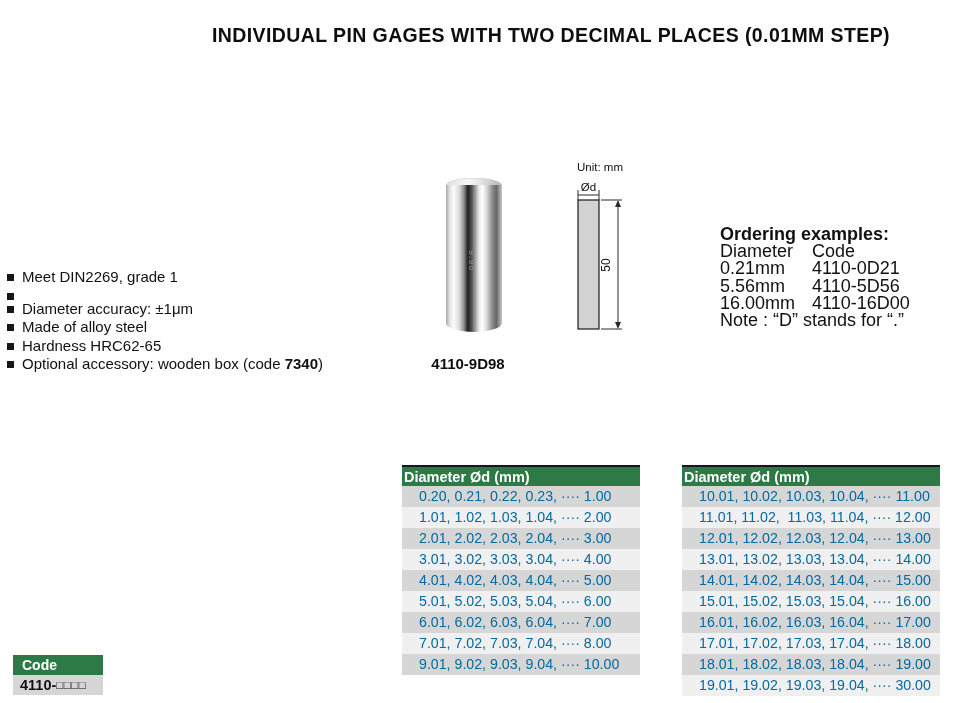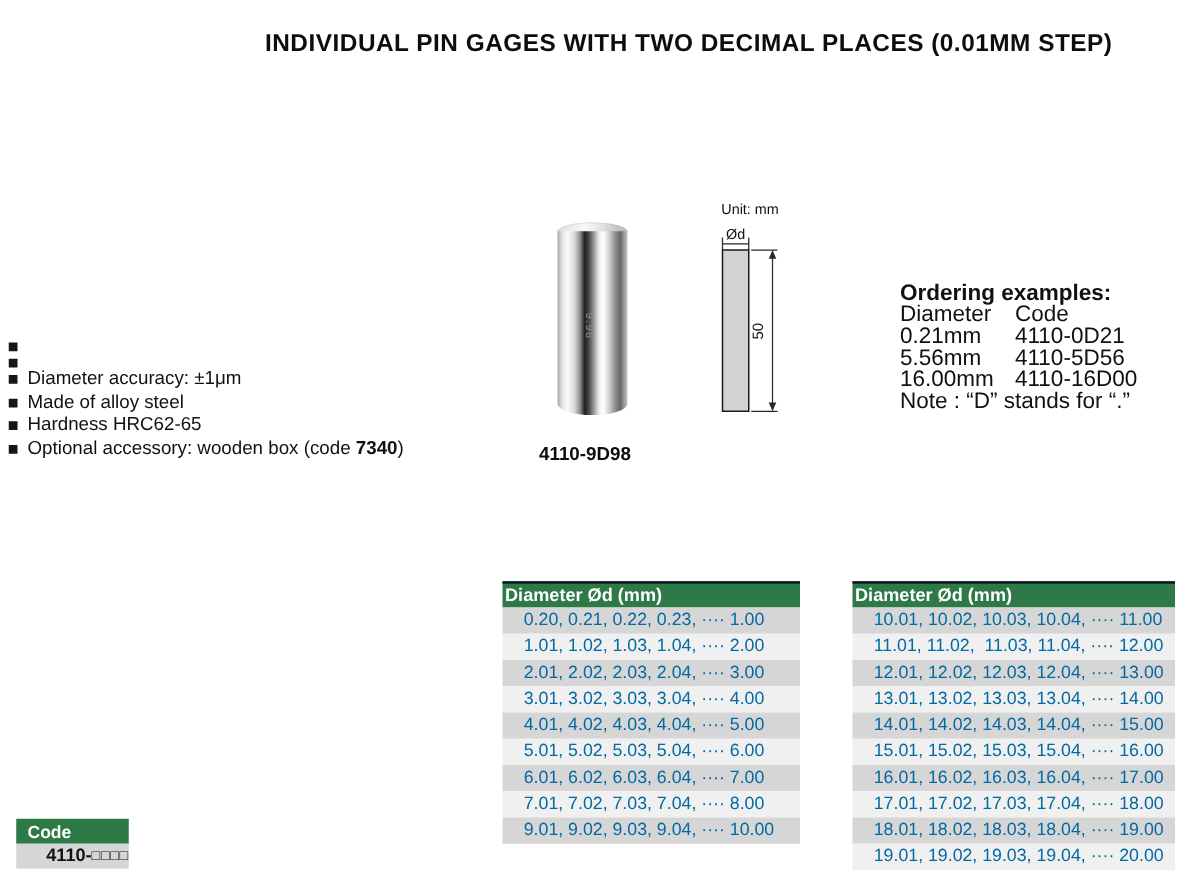--- a/index.html
+++ b/index.html
@@ -66,36 +66,37 @@
     white-space:pre;color:#0369a1;
   }
   .tbody .trow:nth-child(odd){background:var(--row-dark,#d6d6d6);}
   .tbody .trow:nth-child(even){background:var(--row-light,#f0f0f0);}
 
   
   #code-box{left:13px;top:655px;width:90px;}
   #code-box .thead{padding-left:9px;font-size:14px;border-top:none;height:20px;line-height:20px;}
   #code-box .val{
     height:20px;line-height:20px;background:var(--row-dark,#d6d6d6);
-    font-weight:bold;font-size:14.5px;padding-left:24px;white-space:nowrap;
+    font-weight:bold;font-size:14.5px;padding-left:7px;white-space:nowrap;
   }
   #code-box .boxes{font-size:11.5px;font-weight:bold;letter-spacing:.5px;position:relative;top:-1px;}
 
   svg text{font-family:"Liberation Sans", sans-serif;}
 </style>
 </head>
 <body>
 
 <div id="page">
 
   <div id="title" class="abs">INDIVIDUAL PIN GAGES WITH TWO DECIMAL PLACES (0.01MM STEP)</div>
 
   <div id="features" class="abs">
     <div class="feat">
       <span class="bullet"></span>
+      <span>Meet DIN2269, grade 1</span>
     </div>
     <div class="feat">
       <span class="bullet"></span>
     </div>
     <div class="feat">
       <span class="bullet"></span>
       <span>Diameter accuracy: ±1μm</span>
     </div>
     <div class="feat">
       <span class="bullet"></span>
@@ -167,21 +168,21 @@
     <div class="tbody">
       <div class="trow">10.01, 10.02, 10.03, 10.04, ···· 11.00</div>
       <div class="trow">11.01, 11.02,  11.03, 11.04, ···· 12.00</div>
       <div class="trow">12.01, 12.02, 12.03, 12.04, ···· 13.00</div>
       <div class="trow">13.01, 13.02, 13.03, 13.04, ···· 14.00</div>
       <div class="trow">14.01, 14.02, 14.03, 14.04, ···· 15.00</div>
       <div class="trow">15.01, 15.02, 15.03, 15.04, ···· 16.00</div>
       <div class="trow">16.01, 16.02, 16.03, 16.04, ···· 17.00</div>
       <div class="trow">17.01, 17.02, 17.03, 17.04, ···· 18.00</div>
       <div class="trow">18.01, 18.02, 18.03, 18.04, ···· 19.00</div>
-      <div class="trow">19.01, 19.02, 19.03, 19.04, ···· 20.00</div>
+      <div class="trow">19.01, 19.02, 19.03, 19.04, ···· 30.00</div>
     </div>
   </div>
 
   <div id="code-box" class="abs">
     <div class="thead">Code</div>
     <div class="val"><span>4110-</span><span class="boxes">□□□□</span></div>
   </div>
 
 </div>
 

